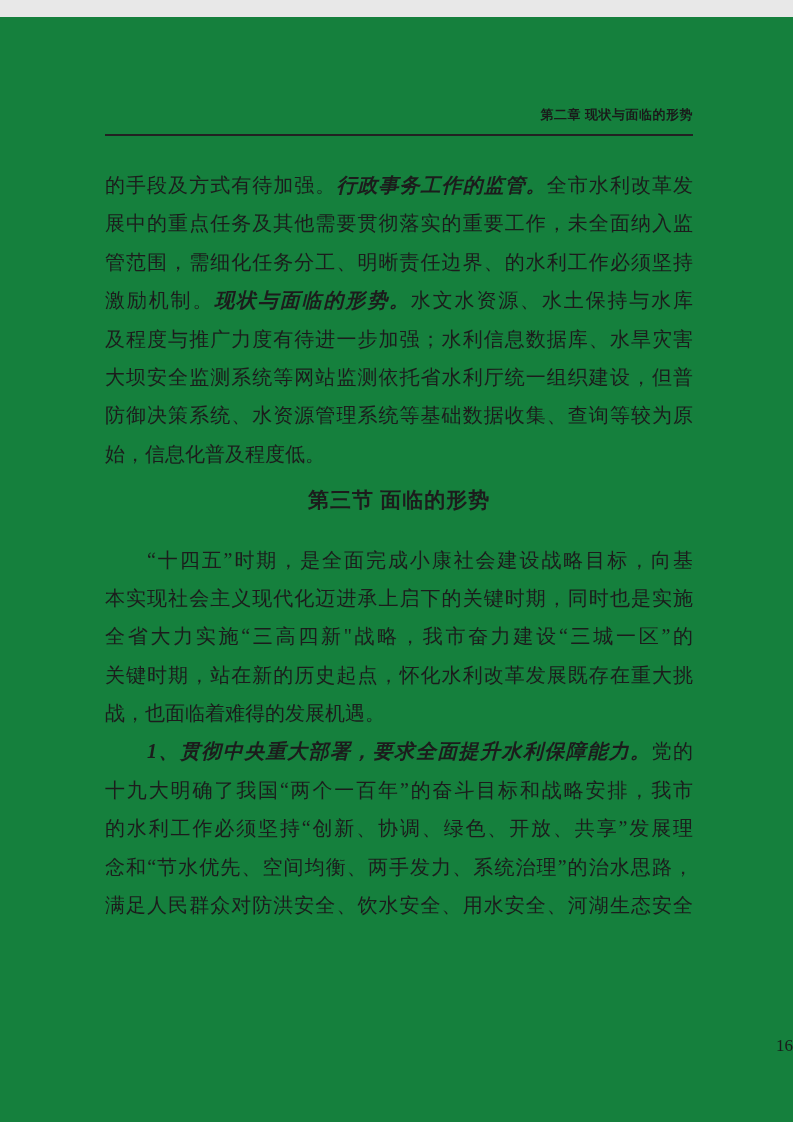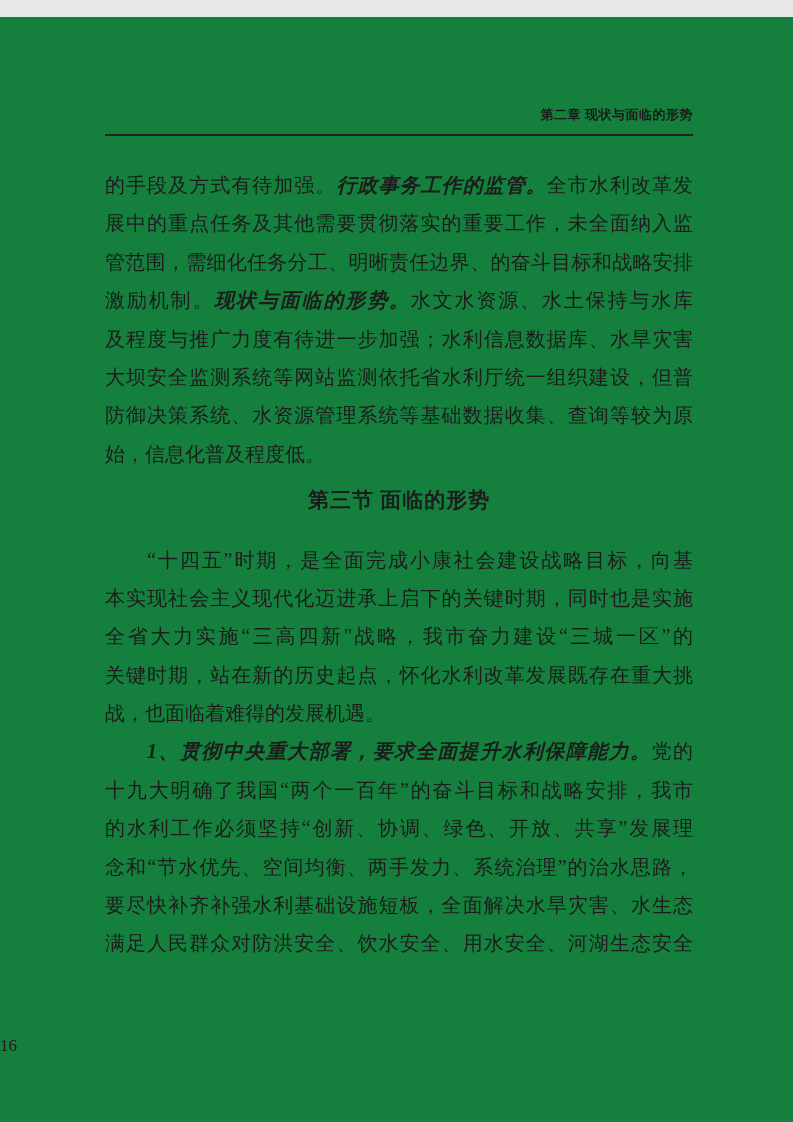--- a/index.html
+++ b/index.html
@@ -74,59 +74,58 @@
     font-weight: bold;
     text-align: right;
     text-align-last: center;
     letter-spacing: 1px;
   }
   .page-footer {
     position: absolute;
     top: 1019px;
     left: 0;
     width: 793px;
-    text-align: left;
+    text-align: right;
     font-size: 17px;
     color: #1a1a1a;
   }
 </style>
 </head>
 <body>
 
 <div class="page">
   <div class="page-header">
     <span>第二章 现状与面临的形势</span>
   </div>
   <div class="header-rule"></div>
 
   <main class="doc-body">
       <div class="para">
         <div class="line"><span>的手段及方式有待加强。</span><span class="b">行政事务工作的监管。</span><span>全市水利改革发</span></div>
         <div class="line"><span>展中的重点任务及其他需要贯彻落实的重要工作，未全面纳入监</span></div>
-        <div class="line"><span>管范围，需细化任务分工、明晰责任边界、的奋斗目标和战略安排</span></div>
+        <div class="line"><span>管范围，需细化任务分工、明晰责任边界、的水利工作必须坚持</span></div>
         <div class="line"><span>激励机制。</span><span class="b">现状与面临的形势。</span><span>水文水资源、水土保持与水库</span></div>
         <div class="line"><span>及程度与推广力度有待进一步加强；水利信息数据库、水旱灾害</span></div>
         <div class="line"><span>大坝安全监测系统等网站监测依托省水利厅统一组织建设，但普</span></div>
         <div class="line"><span>防御决策系统、水资源管理系统等基础数据收集、查询等较为原</span></div>
         <div class="line no-justify-last"><span>始，信息化普及程度低。</span></div>
       </div>
       <div class="section-heading">第三节 面临的形势</div>
       <div class="para">
         <div class="line indent"><span>“十四五”时期，是全面完成小康社会建设战略目标，向基</span></div>
         <div class="line"><span>本实现社会主义现代化迈进承上启下的关键时期，同时也是实施</span></div>
         <div class="line"><span>全省大力实施“三高四新"战略，我市奋力建设“三城一区”的</span></div>
         <div class="line"><span>关键时期，站在新的历史起点，怀化水利改革发展既存在重大挑</span></div>
         <div class="line no-justify-last"><span>战，也面临着难得的发展机遇。</span></div>
       </div>
       <div class="para">
         <div class="line indent"><span class="b">1、贯彻中央重大部署，要求全面提升水利保障能力。</span><span>党的</span></div>
         <div class="line"><span>十九大明确了我国“两个一百年”的奋斗目标和战略安排，我市</span></div>
         <div class="line"><span>的水利工作必须坚持“创新、协调、绿色、开放、共享”发展理</span></div>
         <div class="line"><span>念和“节水优先、空间均衡、两手发力、系统治理”的治水思路，</span></div>
-        <div class="line"><span>要尽快补齐补强水利基础设施短板，全面解决水旱灾害、水生态</span></div>
         <div class="line"><span>满足人民群众对防洪安全、饮水安全、用水安全、河湖生态安全</span></div>
       </div>
     </main>
 
   <div class="page-footer">
     <span>16</span>
   </div>
 </div>
 
 </body></html>

